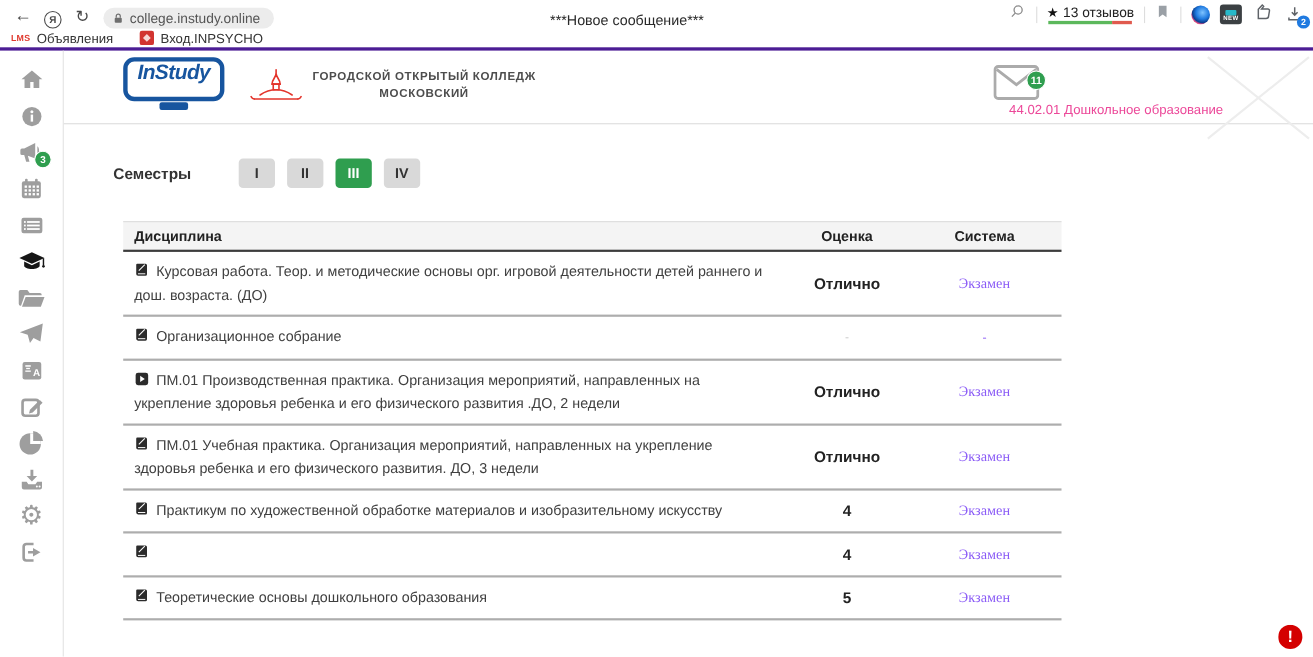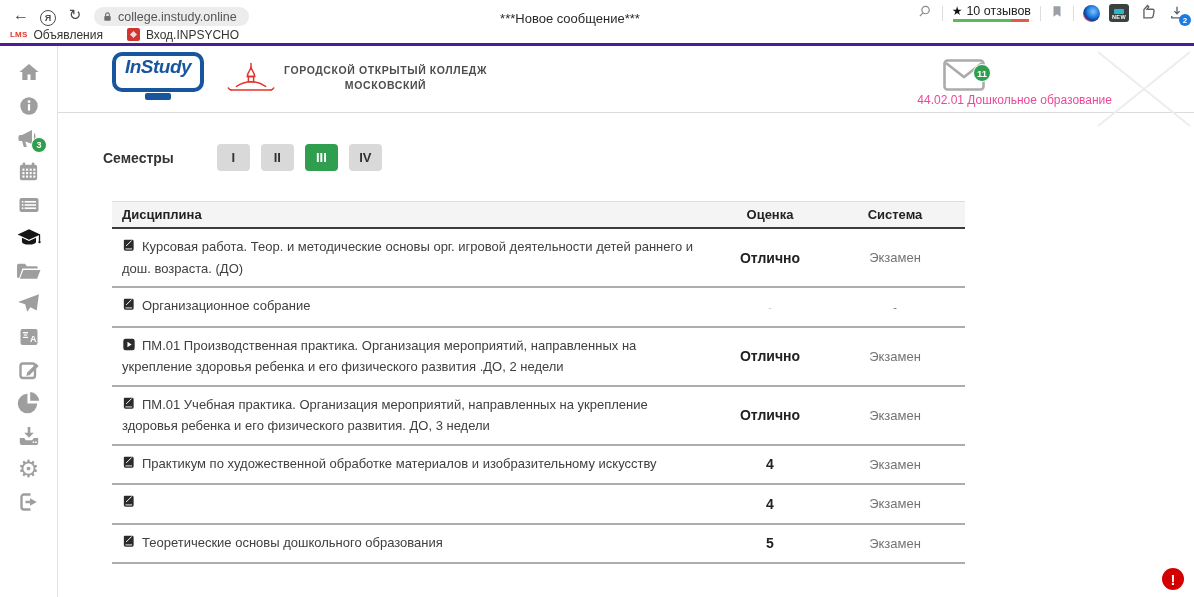--- a/index.html
+++ b/index.html
@@ -64,21 +64,21 @@
   
   .m-header { height:67px; border-bottom:1px solid #dcdcdc; position:relative; }
   .instudy-logo { position:absolute; left:54px; top:6px; width:92px; cursor:pointer; }
   .instudy-box { border:4px solid #17559f; border-radius:10px; height:40px; display:flex;
                  align-items:flex-start; justify-content:center; }
   .instudy-text { color:#17559f; font-weight:bold; font-size:19px; font-style:italic; letter-spacing:-0.5px; }
   .instudy-stand { width:26px; height:7px; background:#17559f; border-radius:2px; margin:1px auto 0; }
   .college-logo { position:absolute; left:168px; top:6px; display:flex; align-items:center; gap:8px; }
   .college-name { text-align:center; font-size:10.5px; font-weight:bold; color:#4d4d4d;
                   text-transform:uppercase; line-height:1.45; letter-spacing:.6px; }
-  .mail-wrap { position:absolute; left:845px; top:13px; width:42px; height:18px; cursor:pointer;margin-left:40px; }
+  .mail-wrap { position:absolute; left:845px; top:13px; width:42px; height:18px; cursor:pointer; }
   .mail-badge { position:absolute; right:-6px; bottom:-5px; width:18px; height:18px; border-radius:50%;
                 background:#2f9e4f; border:1.5px solid #fff; color:#fff; font-size:9.5px; font-weight:bold;
                 display:flex; align-items:center; justify-content:center; }
   .program-name { position:absolute; right:82px; bottom:5px; font-size:12px; color:#ec4899; }
   .watermark-x { position:absolute; right:2px; top:4px; z-index:2; pointer-events:none; }
 
   
   .content { padding:31px 0 0 45px; }
   .sem-row { display:flex; align-items:center; }
   .sem-label { font-size:14px; font-weight:bold; color:#333; margin-right:43px; }
@@ -91,21 +91,21 @@
   .t-head { display:grid; grid-template-columns:1fr 110px 140px; background:#f4f4f4;
             border-top:1px solid #ddd; border-bottom:2px solid #3c3c3c; height:28px; align-items:center;
             font-size:13px; font-weight:bold; color:#222; }
   .t-head .h-disc { padding-left:10px; }
   .t-head .h-grade, .t-head .h-sys { text-align:center; }
   .t-row { display:grid; grid-template-columns:1fr 110px 140px; align-items:center;
            border-bottom:2px solid #adadad; padding:8px 0; }
   .cell-disc { padding:0 18px 0 10px; font-size:13px; color:#404040; line-height:1.5; }
   .cell-disc .row-icon { display:inline-block; vertical-align:-2px; margin-right:6px; }
   .cell-grade { text-align:center; font-size:14px; font-weight:bold; color:#222; }
-  .cell-sys { text-align:center; font-size:13px; color:#737373; }
+  .cell-sys { text-align:center; font-size:13px; color:#8b5cf6;font-family:Liberation Serif, serif; }
   .cell-grade.muted { color:#ccc; font-weight:normal; font-size:11px; }
   .cell-sys.muted { font-size:11px; }
 
   .alert-bottom { position:fixed; right:10px; bottom:7px; width:22px; height:22px; border-radius:50%;
                   background:#d40000; color:#fff; font-weight:bold; font-size:15px;
                   display:flex; align-items:center; justify-content:center; cursor:pointer; }
 </style>
 </head>
 <body>
 
@@ -128,21 +128,21 @@
     <span>
       <svg width="17" height="17" viewBox="0 0 24 24">
           <circle cx="13.5" cy="10" r="5.2" fill="none" stroke="#8a8a8a" stroke-width="1.7"></circle>
           <path d="M9.8 14 5.5 18.5" stroke="#8a8a8a" stroke-width="1.7"></path>
         </svg>
     </span>
     <div class="vsep"></div>
     <div class="reviews">
       <div class="reviews-top">
         <span class="star"></span>
-        <span>10 отзывов</span>
+        <span>13 отзывов</span>
       </div>
       <div class="rev-bar">
           <span class="g"></span>
           <span class="r"></span>
         </div>
     </div>
     <div class="vsep"></div>
     <span>
       <svg width="14" height="17" viewBox="0 0 24 24">
           <path fill="#9aa0a6" d="M6 3h12v18l-6-4.5L6 21z"></path>

